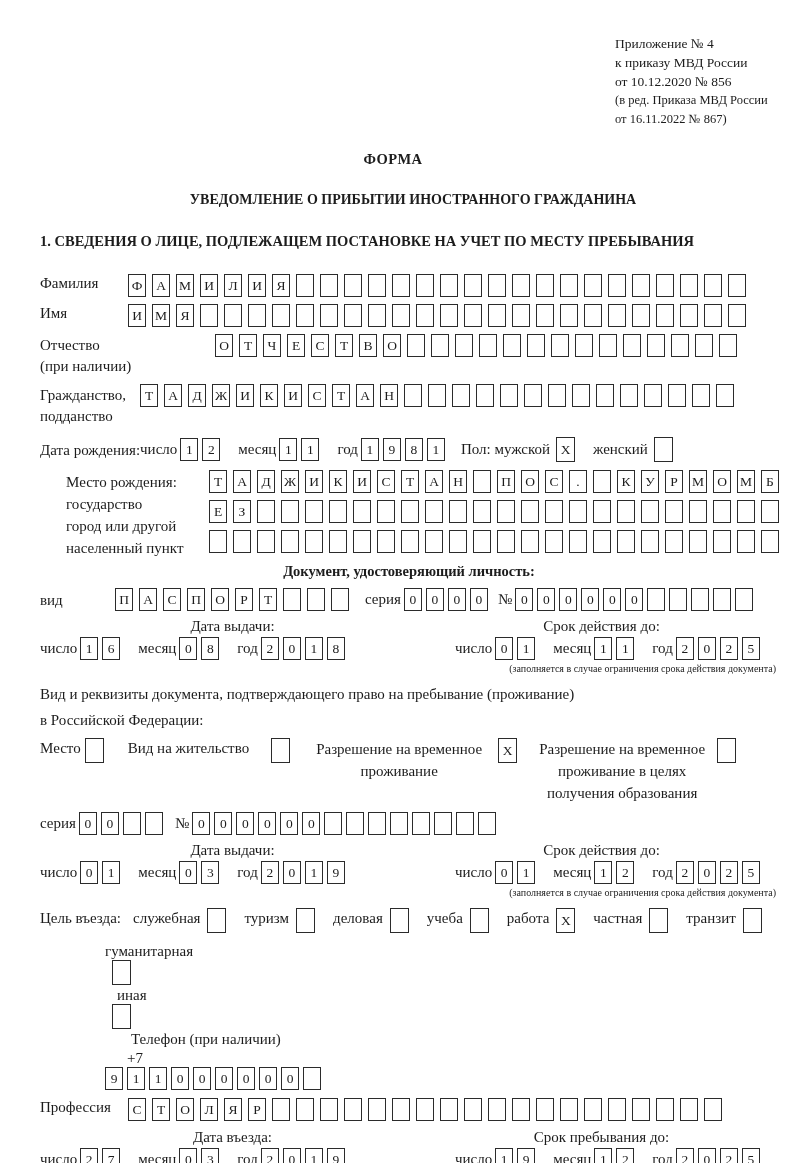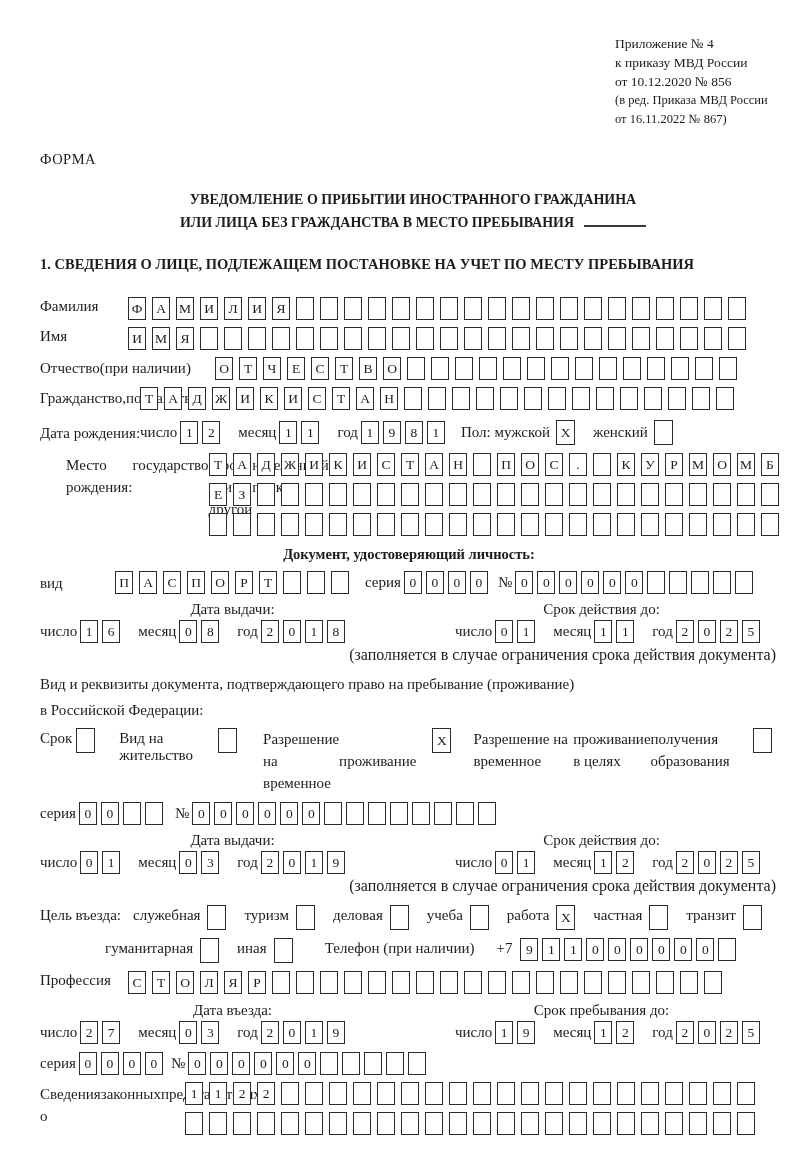--- a/index.html
+++ b/index.html
@@ -23,75 +23,72 @@
   .cb { width: 17px; height: 23px; line-height: 23px; }
 
   .frow { display: flex; align-items: flex-start; margin-bottom: 7px; }
   .lbl { flex: 0 0 auto; padding-top: 1px; }
   .w88  { width: 88px; font-family: Liberation Serif, serif; }
   .w100 { width: 100px; }
   .w175 { width: 175px; }
   .w143 { width: 143px; }
   .w145 { width: 145px; }
   .w75  { width: 75px; }
-  .lblcol { display: flex; flex-direction: row; line-height: 21px; }
+  .lblcol { display: flex; flex-direction: column; line-height: 21px; justify-content: flex-end; }
   .cellstack > .cells { margin-bottom: 7px; }
 
   
   .hdr { margin-left: 575px; line-height: 19px; font-size: 13.5px; }
   .hdr .small { font-size: 12.5px; }
-  .forma { text-align: left; font-weight: normal; font-size: 14.5px; margin: 22px 32px 20px 0; letter-spacing: .5px; }
+  .forma { text-align: center; font-weight: bold; font-size: 14.5px; margin: 22px 32px 20px 0; letter-spacing: .5px; }
   .title { text-align: center; font-weight: bold; font-size: 14px; line-height: 23px; margin: 0 0 4px 8px; }
   .blank-underline { display: inline-block; width: 62px; border-bottom: 2px solid #3a3a3a; height: 14px; margin-left: 10px; }
   .sec-heading { font-weight: bold; font-size: 14.5px; margin: 22px 0 24px 0; }
 
   
   .dhead { display: flex; margin-bottom: 2px; }
   .dhead .h1 { width: 385px; text-align: center; }
   .dhead .h2 { flex: 1; text-align: center; }
   .drow { display: flex; margin-bottom: 3px; }
   .dgrp { display: flex; align-items: center; }
   .dgrp-l { width: 385px; }
   .dlbl { margin: 0 3px 0 14px; }
   .dlbl:first-child { margin-left: 0; }
   .dcell .cell { margin-right: 4px; }
-  .note { text-align: right; font-size: 16px; margin: 0 2px 8px 0; }
+  .note { text-align: right; font-size: 10px; margin: 0 2px 8px 0; }
 
   .intro { line-height: 24px; margin-bottom: 2px; }
   .optrow { display: flex; align-items: flex-start; margin-bottom: 8px; }
   .optrow .optlbl { margin-left: 12px; padding-top: 2px; }
   .optrow .optlbl.first { margin-left: 0; }
   .optrow .cb { margin-left: 7px; }
   .optflow { display: contents; }
   .optcol { display: flex; align-items: flex-start; margin-left: 14px; }
-  .capcol { display: flex; flex-direction: row; align-items: center; line-height: 22px; }
+  .capcol { display: flex; flex-direction: column; align-items: center; line-height: 22px; }
   .heading-center { text-align: center; font-weight: bold; font-size: 14.5px; margin: 2px 0 8px 0; }
-  .indent65 { margin-left: 65px; }
+  .indent65 { margin-left: 65px; flex-direction: column; }
   .phone-prefix { margin: 0 8px 0 22px; padding-top: 2px; }
   .sexlbl { margin: 0 6px 0 12px; }
 </style>
 </head>
 <body>
 
 <div class="page">
 
   <div class="hdr">
     <div>Приложение № 4</div>
     <div>к приказу МВД России</div>
     <div>от 10.12.2020 № 856</div>
     <div class="small">(в ред. Приказа МВД России</div>
     <div class="small">от 16.11.2022 № 867)</div>
   </div>
   <div class="forma">ФОРМА</div>
 
   <div class="title">
     <div>УВЕДОМЛЕНИЕ О ПРИБЫТИИ ИНОСТРАННОГО ГРАЖДАНИНА</div>
-    <div>
-      <span>ИЛИ ЛИЦА БЕЗ ГРАЖДАНСТВА В МЕСТО ПРЕБЫВАНИЯ</span><span class="blank-underline"></span>
-    </div>
   </div>
 
   <div class="sec-heading">1. СВЕДЕНИЯ О ЛИЦЕ, ПОДЛЕЖАЩЕМ ПОСТАНОВКЕ НА УЧЕТ ПО МЕСТУ ПРЕБЫВАНИЯ</div>
 
   <div class="frow">
     <span class="lbl w88">Фамилия</span>
     <span class="cells">
         <span class="cell">Ф</span>
         <span class="cell">А</span>
         <span class="cell">М</span>
@@ -416,21 +413,21 @@
           <span class="cell">5</span>
         </span>
     </span>
   </div>
   <div class="note">(заполняется в случае ограничения срока действия документа)</div>
 
   <div class="intro">Вид и реквизиты документа, подтверждающего право на пребывание (проживание)</div>
   <div class="intro">в Российской Федерации:</div>
 
   <div class="optrow" style="margin-top:6px;">
-    <span class="optlbl first">Срок</span>
+    <span class="optlbl first">Место</span>
     <span class="cell cb" style="margin-left:4px;"></span>
     <span class="optlbl" style="margin-left:18px;">Вид на жительство</span>
     <span class="cell cb" style="margin-left:22px;"></span>
     <span class="optcol" style="margin-left:20px;">
       <span class="capcol">
         <span>Разрешение на временное</span>
         <span>проживание</span>
       </span>
       <span class="cell cb" style="margin-left:16px;">X</span>
     </span>

